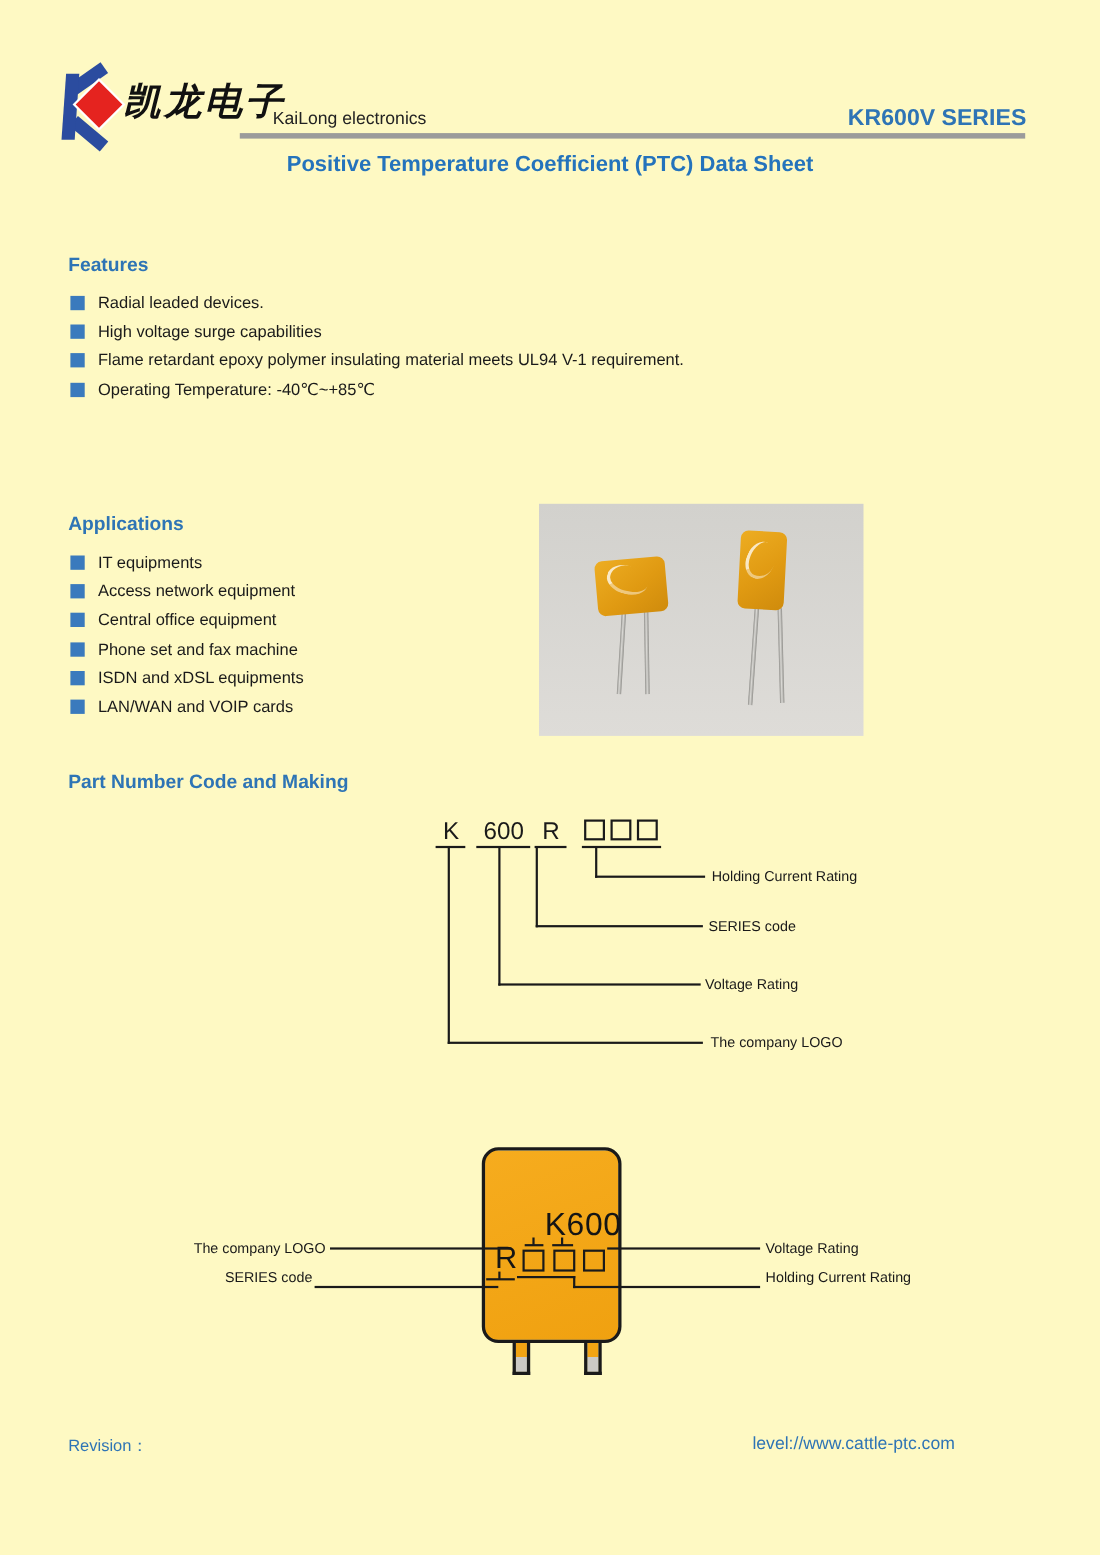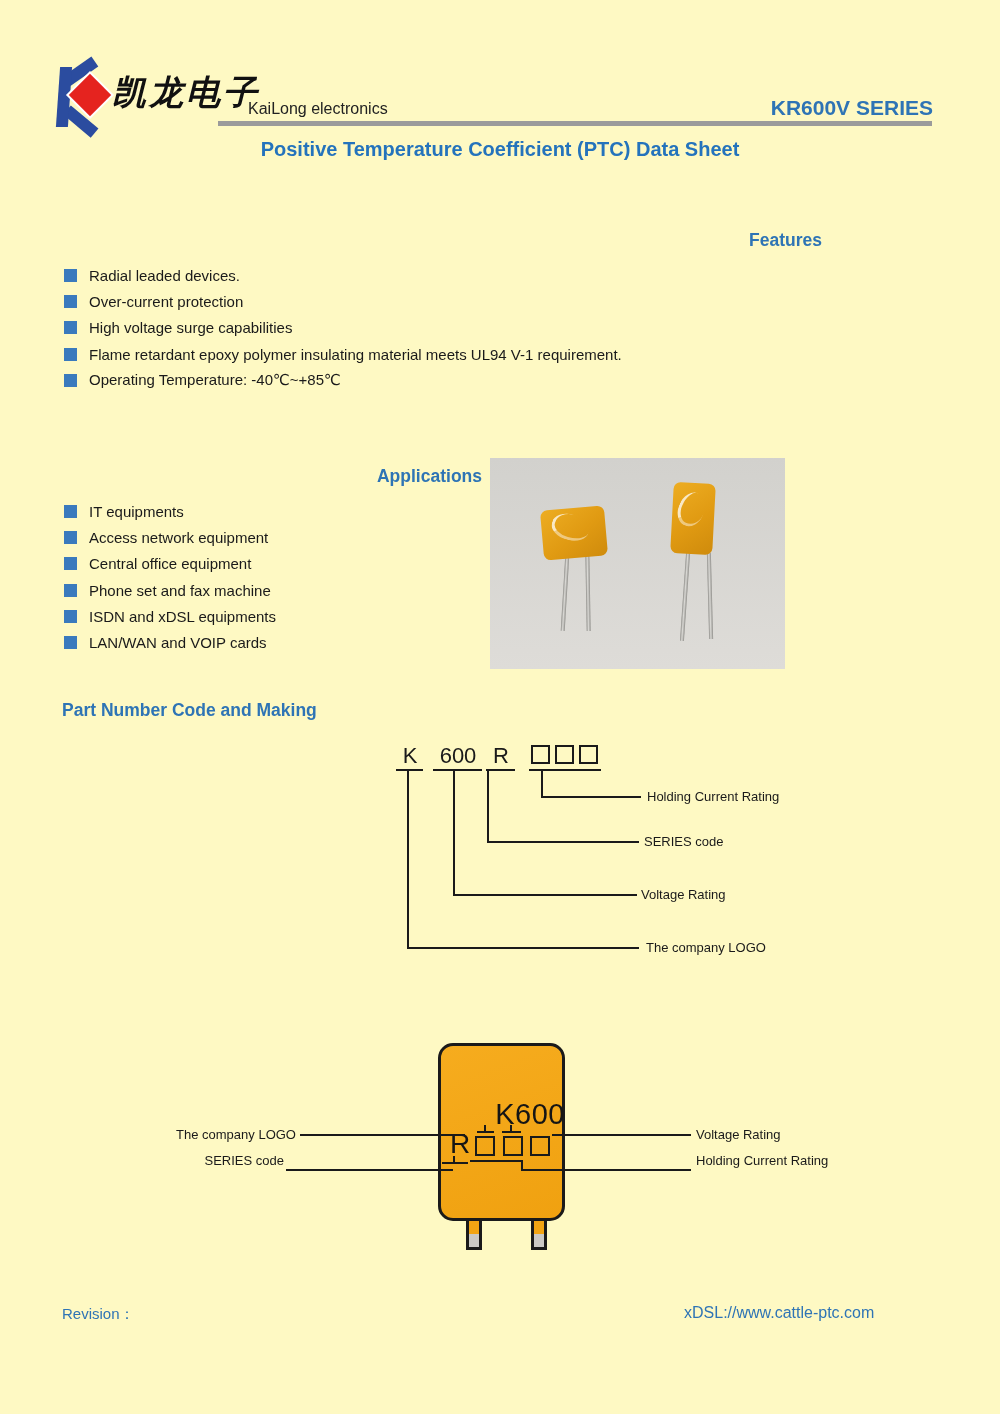--- a/index.html
+++ b/index.html
@@ -21,21 +21,21 @@
   .logo-diamond { position: absolute; left: 20px; top: 16px; width: 30px; height: 30px; background: #E5231F; transform: rotate(45deg); box-shadow: 0 0 0 2px #ffffff; }
   .logo-cn { position: absolute; left: 112px; top: 70px; font-size: 34px; font-weight: bold; font-style: italic; color: #111; letter-spacing: 3px; white-space: nowrap; }
   .company-name { position: absolute; left: 248px; top: 100px; font-size: 16px; color: #222; }
   .series-label { position: absolute; right: 67px; top: 96px; font-size: 21px; font-weight: bold; color: #2E74B5; }
   .header-divider { position: absolute; left: 218px; top: 121px; width: 714px; height: 5px; background: #9B9B9B; }
   .page-title { position: absolute; left: 0; top: 138px; width: 1000px; text-align: center; font-size: 20px; font-weight: bold; color: #2473BC; }
   
   .section { position: absolute; left: 62px; }
   .sec-features { top: 230px; width: 760px; }
   .sec-apps { top: 466px; width: 420px; }
-  .sec-heading { font-size: 17.5px; font-weight: bold; color: #2E74B5; margin: 0 0 11px 0; text-align: right; }
+  .sec-heading { font-size: 17.5px; font-weight: bold; color: #2E74B5; margin: 0 0 11px 0; }
   .blist { margin: 0; padding: 0; list-style: none; }
   .blist li { display: flex; align-items: center; height: 26.3px; font-size: 15px; color: #1a1a1a; }
   .bullet { width: 13px; height: 13px; background: #3A7ABD; margin: 0 12px 0 2px; flex: 0 0 auto; }
   
   .photo { position: absolute; left: 490px; top: 458px; width: 295px; height: 211px; background: linear-gradient(180deg, #D2D1CD 0%, #DEDCD8 100%); overflow: hidden; }
   .dev { position: absolute; border-radius: 7px; background: linear-gradient(145deg, #EDAD22 0%, #E09A12 55%, #CF8B0C 100%); }
   .dev::after { content: ""; position: absolute; left: 15%; top: 12%; width: 55%; height: 45%; border-left: 3px solid rgba(255,255,255,0.75); border-bottom: 3px solid rgba(255,255,255,0.45); border-radius: 50%; transform: rotate(20deg); }
   .dev-left { left: 52px; top: 50px; width: 64px; height: 50px; transform: rotate(-5deg); }
   .dev-right { left: 182px; top: 25px; width: 42px; height: 71px; transform: rotate(3deg); }
   .lead { position: absolute; width: 4px; background: linear-gradient(90deg, #8f8e8a, #d9d8d4 45%, #8f8e8a); }
@@ -86,24 +86,20 @@
 
   <div class="section sec-features">
     <h2 class="sec-heading">Features</h2>
     <ul class="blist">
       <li>
           <span class="bullet"></span>
           <span>Radial leaded devices.</span>
         </li>
       <li>
           <span class="bullet"></span>
-          <span>Over-current protection</span>
-        </li>
-      <li>
-          <span class="bullet"></span>
           <span>High voltage surge capabilities</span>
         </li>
       <li>
           <span class="bullet"></span>
           <span>Flame retardant epoxy polymer insulating material meets UL94 V-1 requirement.</span>
         </li>
       <li>
           <span class="bullet"></span>
           <span>Operating Temperature: -40℃~+85℃</span>
         </li>
@@ -207,16 +203,16 @@
     <div class="hl" style="left:521px;top:1169px;width:170px;"></div>
 
     <div class="mk-label mk-label-right-align" style="left:170px;top:1127px;width:126px;">The company LOGO</div>
     <div class="mk-label mk-label-right-align" style="left:170px;top:1153px;width:114px;">SERIES code</div>
     <div class="mk-label" style="left:696px;top:1127px;">Voltage Rating</div>
     <div class="mk-label" style="left:696px;top:1153px;">Holding Current Rating</div>
   </div>
 
   <div>
     <div class="footer-revision">Revision：</div>
-    <a class="footer-url">xDSL://www.cattle-ptc.com</a>
+    <a class="footer-url">level://www.cattle-ptc.com</a>
   </div>
 
 </div>
 
 </body></html>

